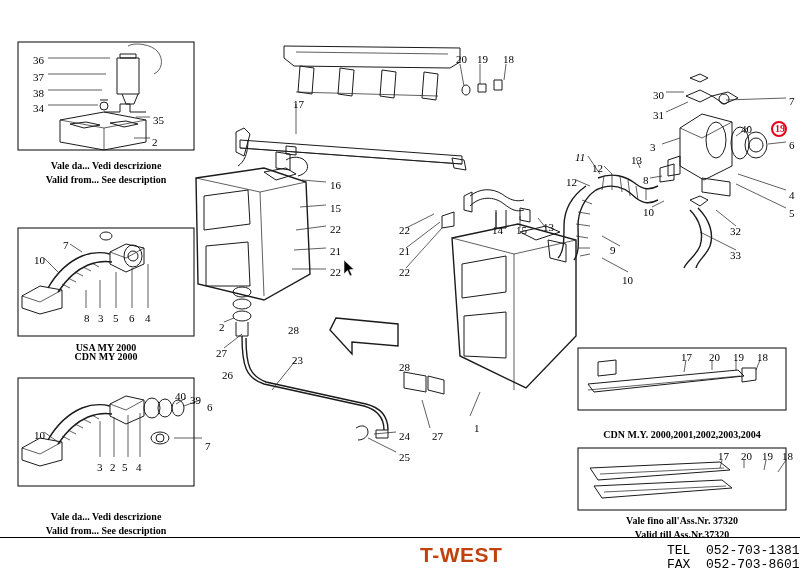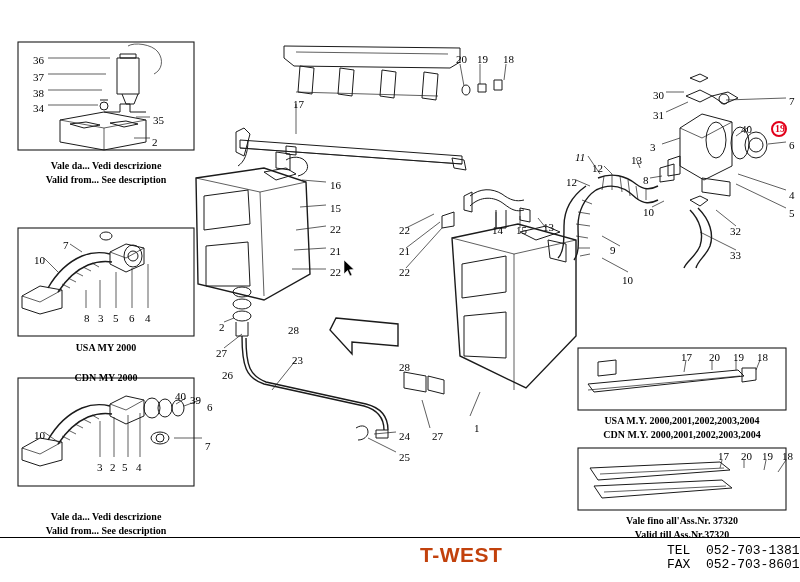--- a/index.html
+++ b/index.html
@@ -303,26 +303,25 @@
     <polygon points="0,0 0,14 3.5,10.5 6,16 8,15 5.5,9.8 10,9.5" fill="#000" stroke="#fff" stroke-width="0.6"></polygon>
   </svg>
 
   <div class="hl" style="left:771px;top:121px;"></div>
   <div class="hl-lbl" style="left:775px;top:123px;">19</div>
 
   <div class="cap" style="left:18px;top:159px;width:176px;">Vale da... Vedi descrizione</div>
   <div class="cap" style="left:18px;top:173px;width:176px;">Valid from... See description</div>
 
   <div class="cap" style="left:18px;top:341px;width:176px;">USA MY 2000</div>
-  <div class="cap" style="left:18px;top:371px;width:176px;">CDN MY 2000</div>
+  <div class="cap" style="left:18px;top:350px;width:176px;">CDN MY 2000</div>
 
   <div class="cap" style="left:18px;top:510px;width:176px;">Vale da... Vedi descrizione</div>
   <div class="cap" style="left:18px;top:524px;width:176px;">Valid from... See description</div>
 
-  <div class="cap" style="left:578px;top:414px;width:208px;">USA M.Y. 2000,2001,2002,2003,2004</div>
   <div class="cap" style="left:578px;top:428px;width:208px;">CDN M.Y. 2000,2001,2002,2003,2004</div>
 
   <div class="cap" style="left:578px;top:514px;width:208px;">Vale fino all'Ass.Nr. 37320</div>
   <div class="cap" style="left:578px;top:528px;width:208px;">Valid till Ass.Nr.37320</div>
 
   <div id="callouts">
       <div class="lbl" style="left: 33px; top: 55px;">36</div>
       <div class="lbl" style="left: 33px; top: 72px;">37</div>
       <div class="lbl" style="left: 33px; top: 88px;">38</div>
       <div class="lbl" style="left: 33px; top: 103px;">34</div>

